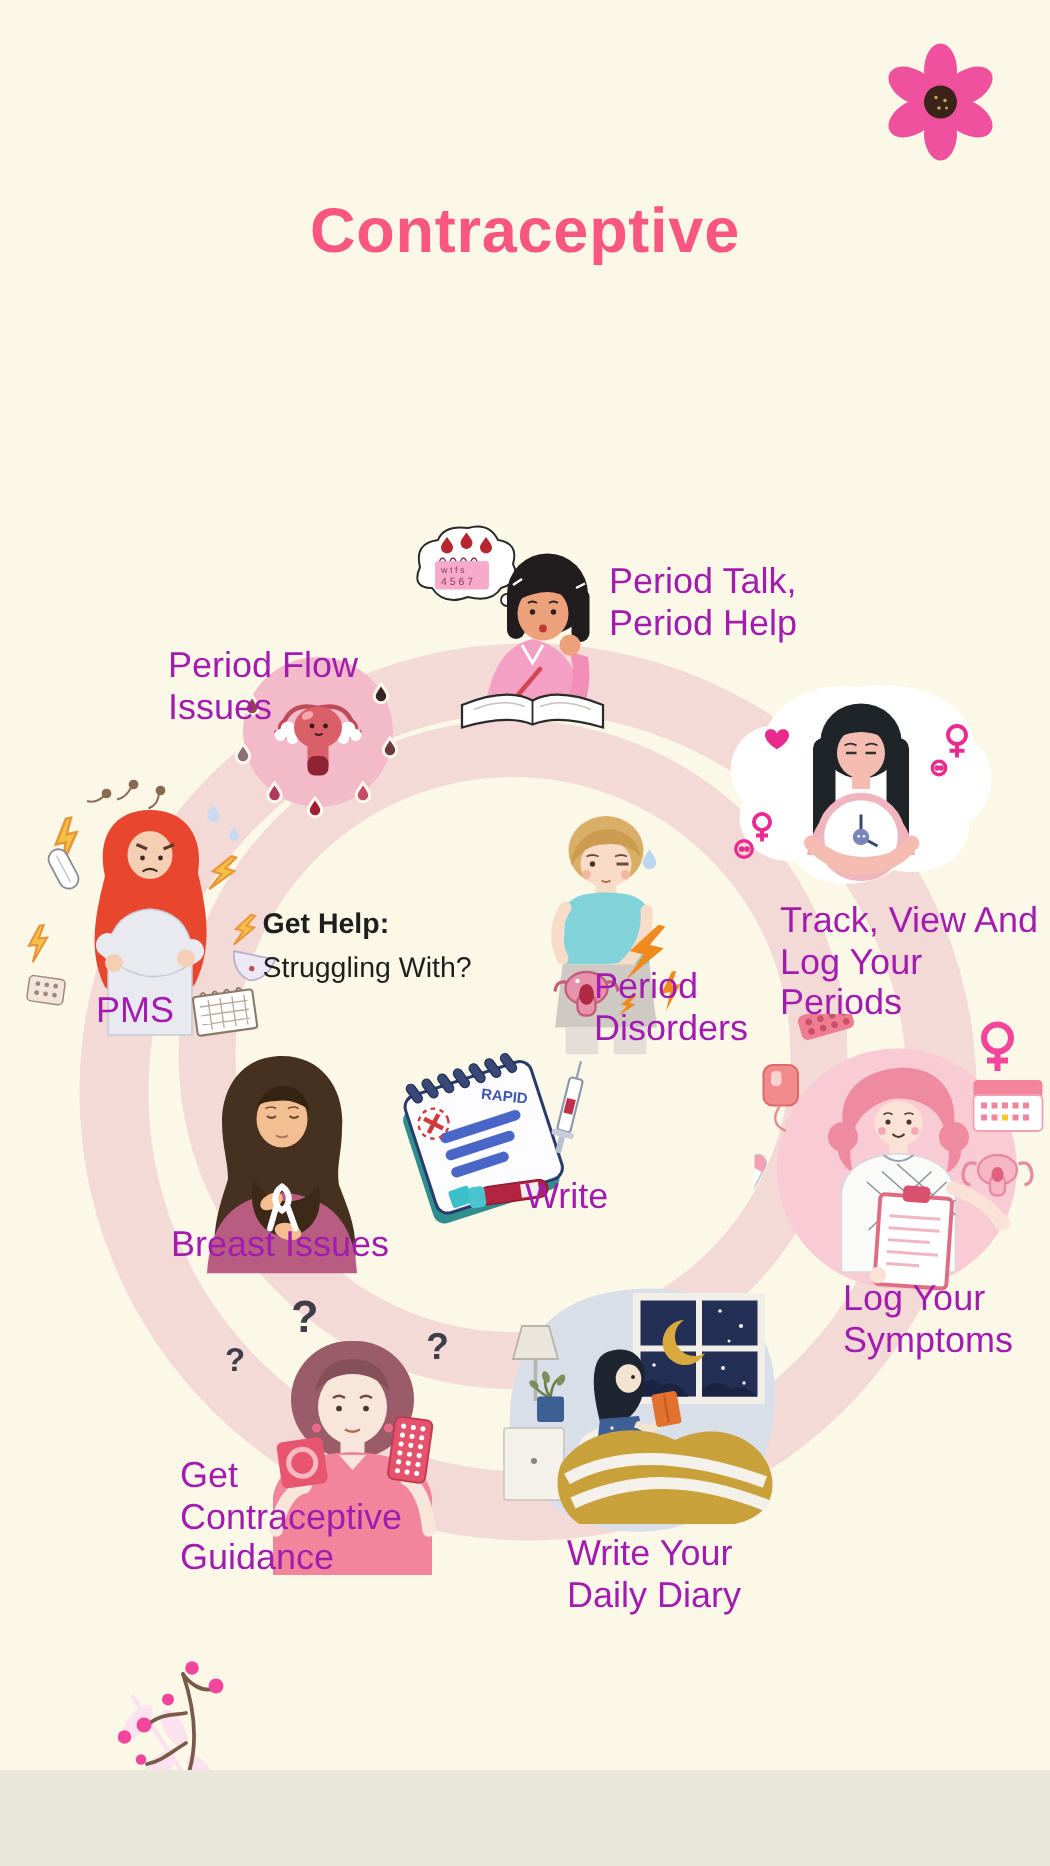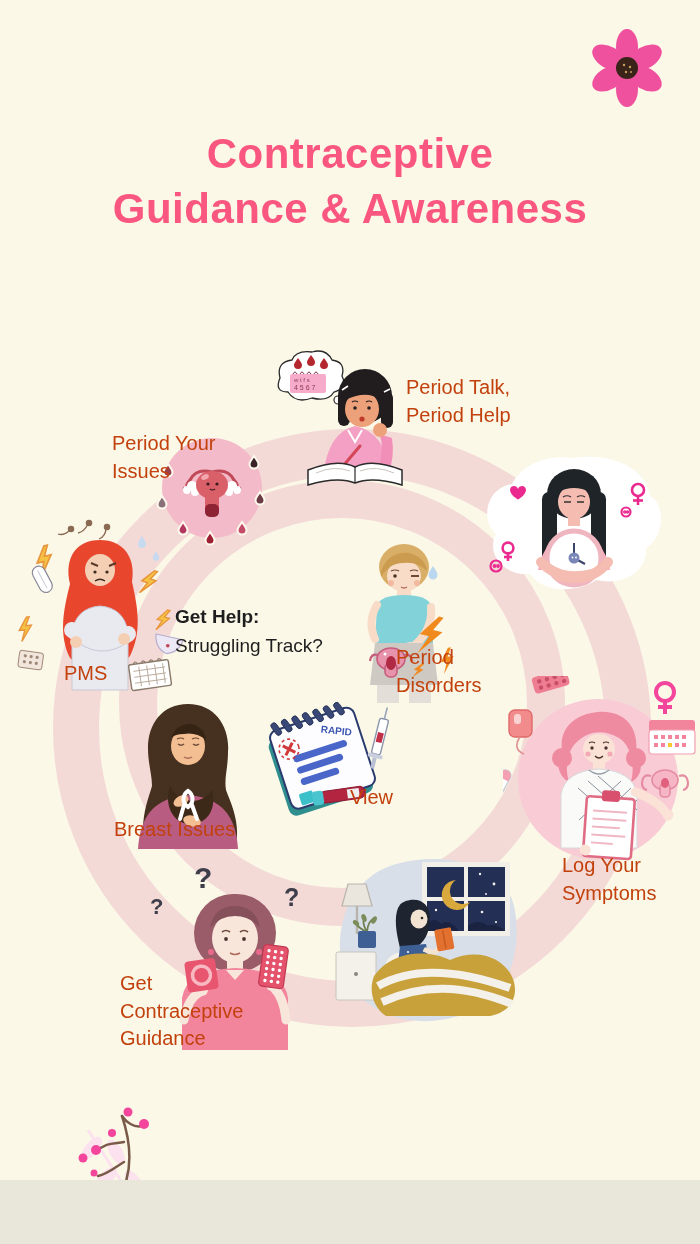--- a/index.html
+++ b/index.html
@@ -9,22 +9,22 @@
     font-family:"Liberation Sans",sans-serif;color:#1E1E1E;
   }
   .rings{position:absolute;left:0;top:0;z-index:1;}
   .deco{position:absolute;z-index:1;}
   .illus{position:absolute;z-index:2;}
   .page-title{
     position:absolute;top:126px;left:0;width:100%;text-align:center;z-index:3;
     color:#F9577F;font-size:42px;font-weight:bold;line-height:55px;letter-spacing:.5px;
   }
   .topic-label{
-    position:absolute;z-index:3;font-size:20px;line-height:27.5px;
-    white-space:pre-line;color:#c2410c;
+    position:absolute;z-index:3;font-size:24px;line-height:27.5px;
+    white-space:pre-line;color:#a21caf;
   }
   .center-callout{position:absolute;z-index:3;font-size:19px;line-height:29px;}
   .center-callout .h{font-weight:bold;}
 </style>
 </head>
 <body>
 
 <div class="canvas">
 
   <svg class="rings" width="700" height="1244">
@@ -84,21 +84,20 @@
         <circle cx="46" cy="50" r="5"></circle>
       <circle cx="33" cy="58" r="4.5"></circle>
         <circle cx="44" cy="73" r="3.5"></circle>
       <circle cx="47" cy="92" r="5"></circle>
         <circle cx="42" cy="110" r="4"></circle>
     </g>
   </svg>
 
   <h1 class="page-title" style="margin:0;">
     <span style="display:block">Contraceptive</span>
-    <span style="display:block">Guidance &amp; Awareness</span>
   </h1>
 
   <svg class="illus" style="left:268px;top:346px;" width="175" height="148" viewBox="0 0 175 148">
     <g>
       <path d="M12,32 Q8,16 24,14 Q28,4 44,6 Q58,2 64,14 Q78,16 74,30 Q80,42 66,46 Q60,56 44,52 Q28,58 20,46 Q6,46 12,32 Z" fill="#FFFFFF" stroke="#2A2A2A" stroke-width="1.3"></path>
       <circle cx="70" cy="54" r="4" fill="#FFFFFF" stroke="#2A2A2A" stroke-width="1.2"></circle>
       <circle cx="78" cy="62" r="2.6" fill="#FFFFFF" stroke="#2A2A2A" stroke-width="1.1"></circle>
       <g fill="#B5272E">
         <path d="M30,12 C32,15 34,17 34,19 A4,4 0 1 1 26,19 C26,17 28,15 30,12 Z"></path>
         <path d="M43,9 C45,12 47,14 47,16 A4,4 0 1 1 39,16 C39,14 41,12 43,9 Z"></path>
@@ -545,31 +544,35 @@
     </g>
     <g>
       <path d="M44,120 C60,96 96,92 120,104 C150,90 178,104 184,126 C188,142 180,156 160,160 L56,160 C44,152 38,136 44,120 Z" fill="#C9A13B"></path>
       <path d="M48,130 C80,112 124,112 180,132" stroke="#F4F1EA" stroke-width="8" fill="none"></path>
       <path d="M52,146 C92,128 132,128 182,148" stroke="#F4F1EA" stroke-width="8" fill="none"></path>
     </g>
   </svg>
 
   <div class="topic-label" style="left:406px;top:374px;">Period Talk,
 Period Help</div>
-  <div class="topic-label" style="left:112px;top:430px;">Period Your
+  <div class="topic-label" style="left:112px;top:430px;">Period Flow
 Issues</div>
+  <div class="topic-label" style="left:520px;top:600px;">Track, View And
+Log Your Periods</div>
   <div class="topic-label" style="left:64px;top:660px;">PMS</div>
   <div class="topic-label" style="left:396px;top:644px;">Period
 Disorders</div>
-  <div class="topic-label" style="left:350px;top:784px;">View</div>
+  <div class="topic-label" style="left:350px;top:784px;">Write</div>
   <div class="topic-label" style="left:114px;top:816px;">Breast Issues</div>
   <div class="topic-label" style="left:562px;top:852px;">Log Your
 Symptoms</div>
   <div class="topic-label" style="left:120px;top:970px;">Get
 Contraceptive
 Guidance</div>
+  <div class="topic-label" style="left:378px;top:1022px;">Write Your
+Daily Diary</div>
 
   <div class="center-callout" style="left:175px;top:602px;">
     <div class="h">Get Help:</div>
-    <div>Struggling Track?</div>
+    <div>Struggling With?</div>
   </div>
 
 </div>
 
 </body></html>

